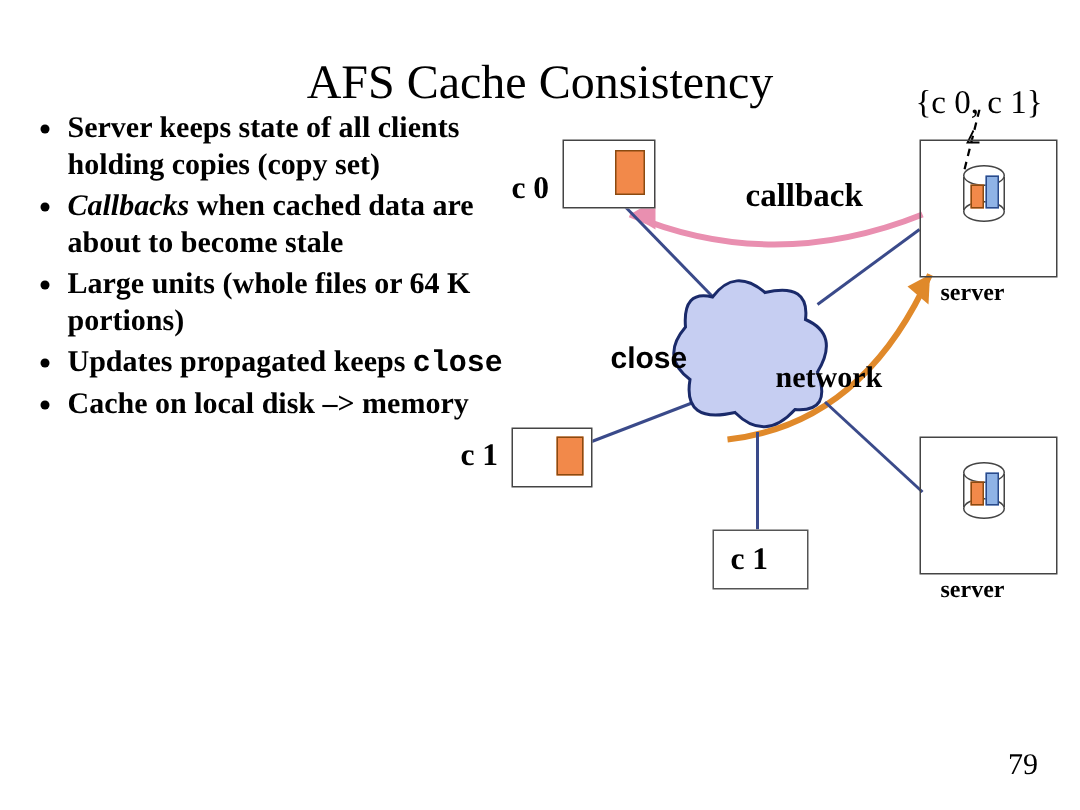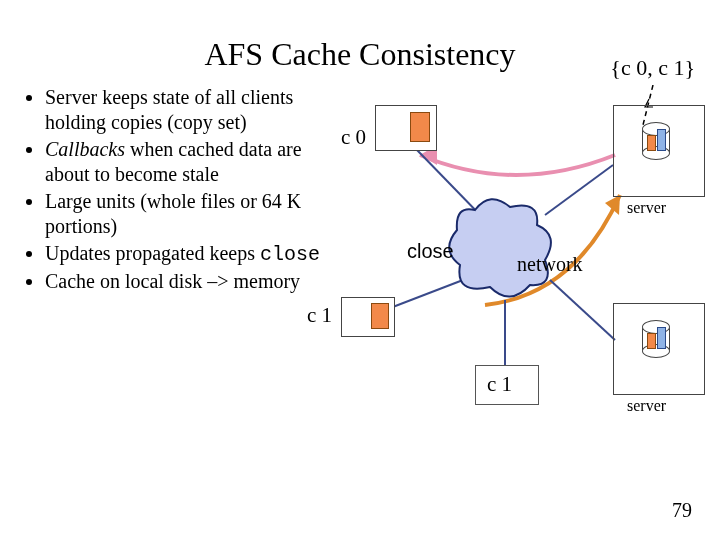--- a/index.html
+++ b/index.html
@@ -18,21 +18,21 @@
     margin-top: 36px;
   }
   .cset {
     position: absolute;
     top: 55px;
     right: 25px;
     font-size: 22px;
   }
   .content {
     display: flex;
-    margin-top: 12px;
+    font-weight: bold;
   }
   .bullets {
     width: 320px;
     padding-left: 25px;
     font-size: 20px;
     line-height: 1.25;
   }
   .bullets ul {
     margin: 0;
     padding-left: 20px;
@@ -186,19 +186,20 @@
       <div class="cyl" style="left:28px; top:18px;">
         <div class="body"></div>
           <div class="bot"></div>
           <div class="top"></div>
         <div class="minibar b1"></div>
           <div class="minibar b2"></div>
       </div>
     </div>
     <div class="serv-label" style="left:282px; top:312px;">server</div>
 
+    <div class="cblabel" style="left:152px; top:44px;">callback</div>
     <div class="closelabel" style="left:62px; top:155px;">close</div>
     <div class="netlabel" style="left:172px; top:168px;">network</div>
 
   </div>
 </div>
 
 <div class="pagenum">79</div>
 
 </body></html>

